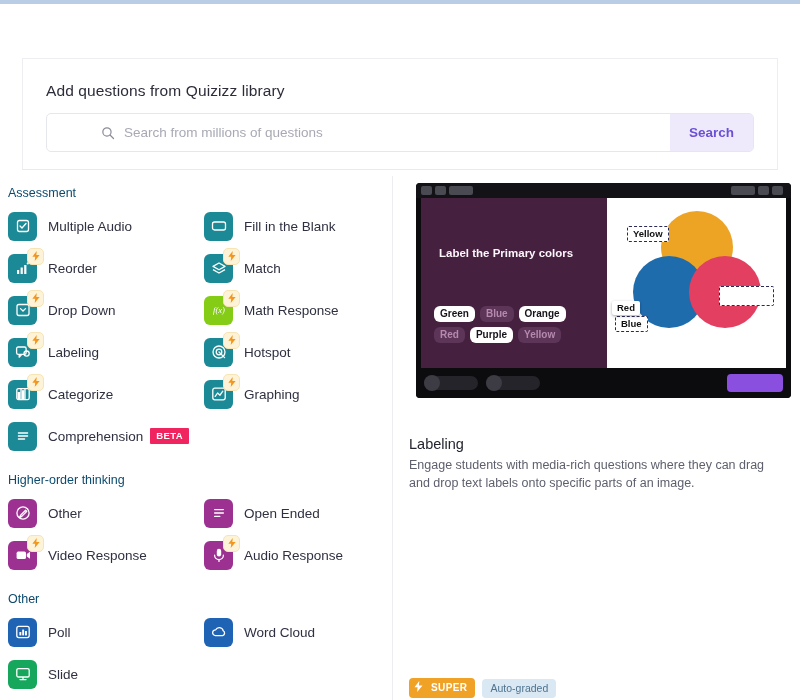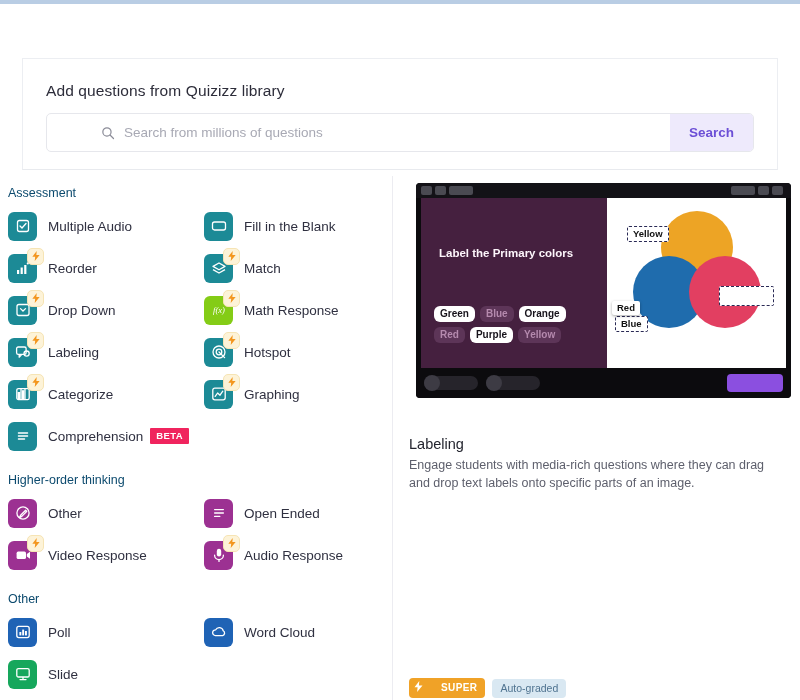--- a/index.html
+++ b/index.html
@@ -178,21 +178,21 @@
     font-size: 12.5px; color: #5d5f6c; line-height: 1.42;
   }
   .badges {
     position: absolute; top: 502px; left: 16px;
     display: flex; align-items: center; gap: 7px;
   }
   .badge-super {
     background: #f0a227; color: #ffffff;
     font-size: 10px; font-weight: bold; letter-spacing: .4px;
     padding: 3px 8px 4px 5px; border-radius: 4px;
-    display: flex; align-items: center; gap: 18px;
+    display: flex; align-items: center; gap: 8px;
   }
   .badge-auto {
     background: #d9e8f2; color: #4f7390;
     font-size: 10.5px; padding: 3px 8px 4px; border-radius: 4px;
   }
 </style>
 </head>
 <body>
 
 <div class="page">

